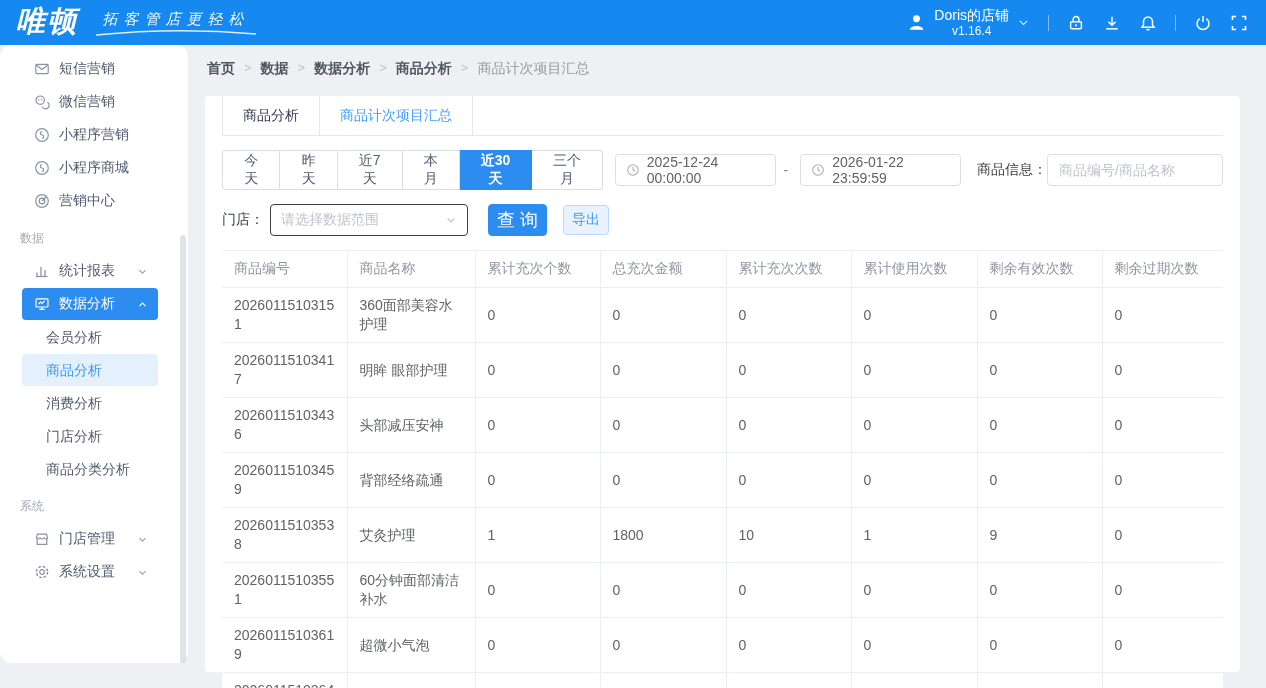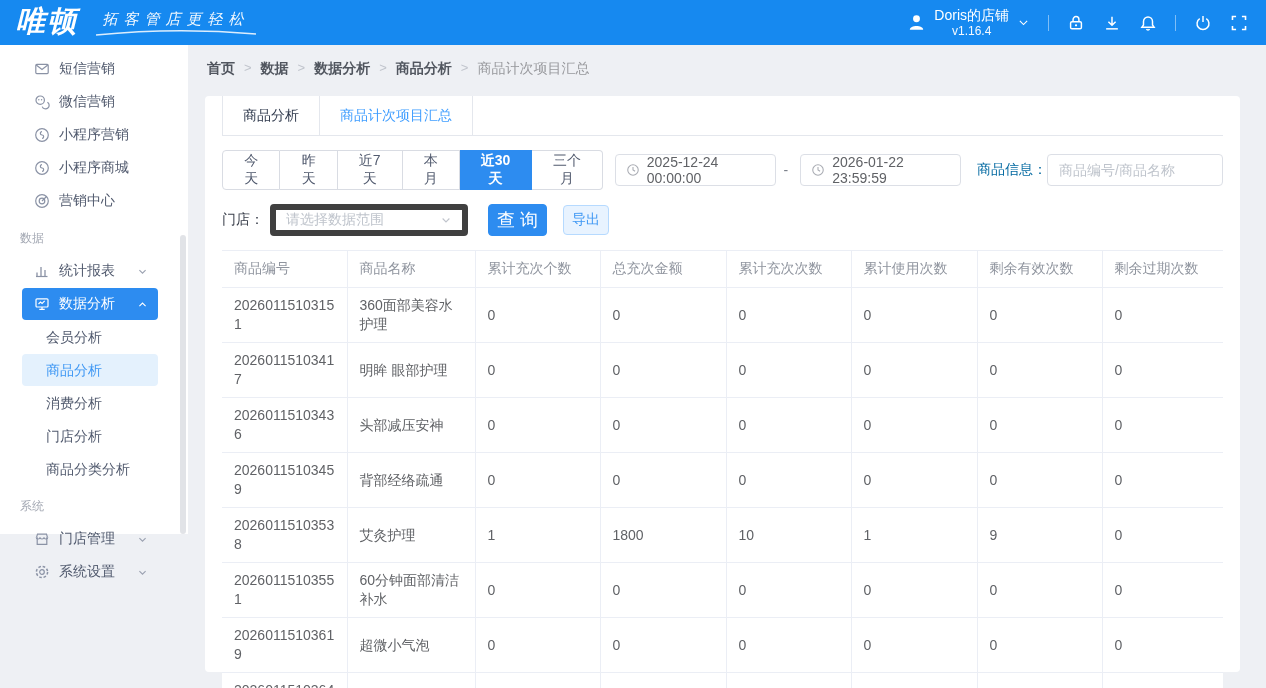--- a/index.html
+++ b/index.html
@@ -15,21 +15,21 @@
   .brand-tagline { font-size:15px; font-style:italic; letter-spacing:6px; opacity:.95; white-space:nowrap; }
   .header-right { display:flex; align-items:center; color:#fff; gap:18px; }
   .user-block { display:flex; align-items:center; gap:8px; cursor:pointer; }
   .user-meta { text-align:center; line-height:1.2; }
   .user-name { font-size:14px; }
   .user-version { font-size:12px; opacity:.95; }
   .hdr-divider { width:1px; height:16px; background:rgba(255,255,255,.45); }
   .hdr-icon { cursor:pointer; display:flex; align-items:center; }
 
   
-  .sidebar { position:fixed; top:45px; left:0; width:188px; height:489px; background:#fff; padding-top:8px; z-index:40; }
+  .sidebar { position:fixed; top:45px; left:0; width:188px; height:618px; background:#fff; padding-top:8px; z-index:40;border-radius:12px; }
   .side-scrollbar { position:absolute; top:190px; right:2px; width:6px; bottom:0; background:#c9ccd3; border-radius:3px; opacity:.55; }
   .menu-item { display:flex; align-items:center; height:32px; margin:0 30px 1px 22px; padding-left:12px; border-radius:4px; cursor:pointer; color:#515a6e; white-space:nowrap; }
   .menu-item .micon { color:#8a92a5; margin-right:9px; display:flex; }
   .menu-item .chev { margin-left:auto; margin-right:10px; color:#9aa1b0; display:flex; }
   .menu-item.active { background:#2d8cf0; color:#fff; }
   .menu-item.active .micon, .menu-item.active .chev { color:#fff; }
   .menu-section { font-size:12px; color:#a3a8b3; padding:12px 0 8px 20px; }
   .submenu-item { height:32px; line-height:32px; margin:0 30px 1px 22px; padding-left:24px; border-radius:4px; cursor:pointer; color:#515a6e; }
   .submenu-item.selected { background:#e4f1fd; color:#3e97f4; }
 
@@ -50,25 +50,25 @@
   
   .filter-row { display:flex; align-items:center; margin-top:14px; }
   .btn-group { display:flex; }
   .range-btn { height:40px; padding:16px 15px; background:#fff; border:1px solid #d9dce3; border-left-width:0; color:#515a6e; font-size:14px; cursor:pointer; display:flex; align-items:center; }
   .range-btn:first-child { border-left-width:1px; border-radius:4px 0 0 4px; }
   .range-btn:last-child { border-radius:0 4px 4px 0; }
   .range-btn.active { background:#2d8cf0; border-color:#2d8cf0; color:#fff; font-weight:bold; }
   .date-box { display:flex; align-items:center; gap:7px; width:165px; height:32px; border:1px solid #dcdfe6; border-radius:4px; padding:0 10px; margin-left:12px; color:#606266; background:#fff; cursor:pointer; }
   .date-box .clock { color:#a8abb2; display:flex; }
   .date-sep { margin-left:8px; color:#7d828c; }
-  .filter-label { margin-left:16px; color:#0369a1; white-space:nowrap; }
+  .filter-label { margin-left:16px; color:#404040; white-space:nowrap; }
   .text-input { width:176px; height:32px; border:1px solid #dcdfe6; border-radius:4px; padding:0 11px; font-size:14px; color:#606266; font-family:inherit; outline:none; }
   .text-input::placeholder { color:#bfc4cc; }
   .store-label { color:#3c414d; }
-  .select-box { display:flex; align-items:center; justify-content:space-between; width:198px; height:32px; border:6px solid #404040; border-radius:4px; padding:0 10px; margin-left:6px; background:#fff; cursor:pointer; }
+  .select-box { display:flex; align-items:center; justify-content:space-between; width:198px; height:32px; border:1px solid #404040; border-radius:4px; padding:0 10px; margin-left:6px; background:#fff; cursor:pointer; }
   .select-placeholder { color:#bfc4cc; }
   .select-box .chev { color:#c0c4cc; display:flex; }
   .btn-primary { height:32px; width:59px; margin-left:20px; background:#2d8cf0; color:#fff; border:1px solid #2d8cf0; border-radius:4px; font-size:18px; cursor:pointer; font-family:inherit; }
   .btn-light { height:30px; width:46px; margin-left:16px; background:#e8f3ff; color:#3e97f4; border:1px solid #b6daff; border-radius:4px; font-size:14px; cursor:pointer; font-family:inherit; }
 
   
   .data-table { width:100%; margin-top:14px; border-collapse:collapse; table-layout:fixed; }
   .data-table th { font-weight:normal; text-align:left; color:#8f949e; padding:9px 12px; border:1px solid #ebeef5; border-left:none; border-right:1px solid #ebeef5; font-size:14px; }
   .data-table th:last-child, .data-table td:last-child { border-right:none; }
   .data-table th:first-child, .data-table td:first-child { border-left:none; }

